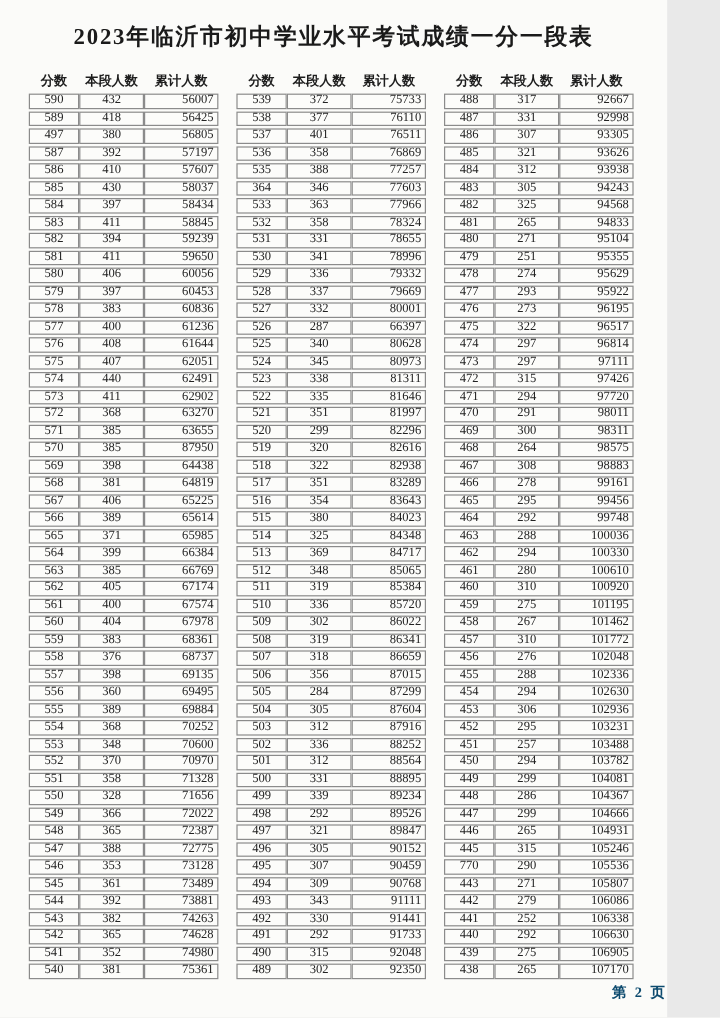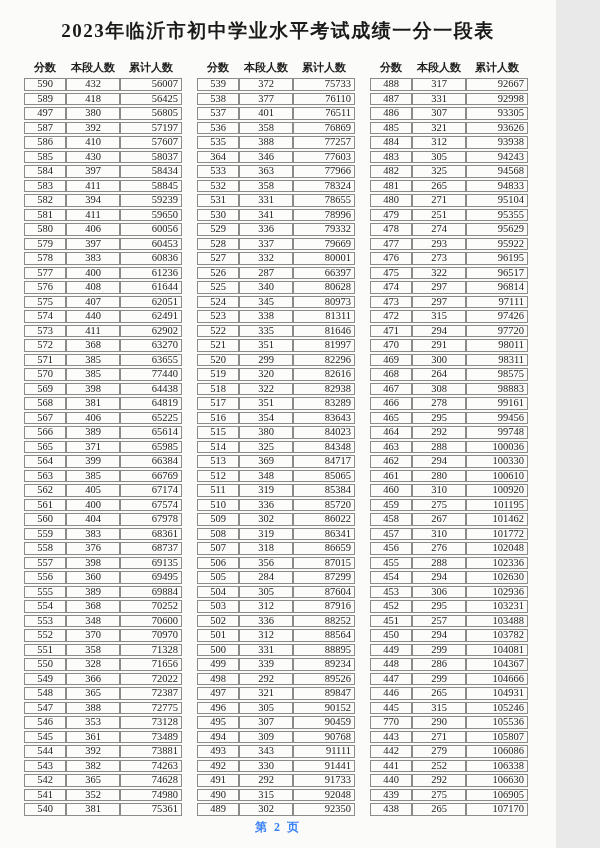--- a/index.html
+++ b/index.html
@@ -52,24 +52,24 @@
     white-space: nowrap;
   }
   table.seg-table td:nth-child(1) { width: 42px; text-align: center; }
   table.seg-table td:nth-child(2) { width: 54px; text-align: center; }
   table.seg-table td:nth-child(3) { width: 62px; text-align: right; }
   .footer {
     position: absolute;
     bottom: 12px;
     left: 0;
     width: 100%;
-    text-align: center;
+    text-align: right;
     font-size: 12px;
     font-weight: bold;
-    color: #3b82f6;
+    color: #0c4a6e;
     letter-spacing: 2px;
   }
 </style>
 </head>
 <body>
 
 <div class="page">
   <div class="title">2023年临沂市初中学业水平考试成绩一分一段表</div>
 
   <div class="tables">
@@ -178,21 +178,21 @@
             <td>63270</td>
           </tr>
           <tr>
             <td>571</td>
             <td>385</td>
             <td>63655</td>
           </tr>
           <tr>
             <td>570</td>
             <td>385</td>
-            <td>77440</td>
+            <td>87950</td>
           </tr>
           <tr>
             <td>569</td>
             <td>398</td>
             <td>64438</td>
           </tr>
           <tr>
             <td>568</td>
             <td>381</td>
             <td>64819</td>

